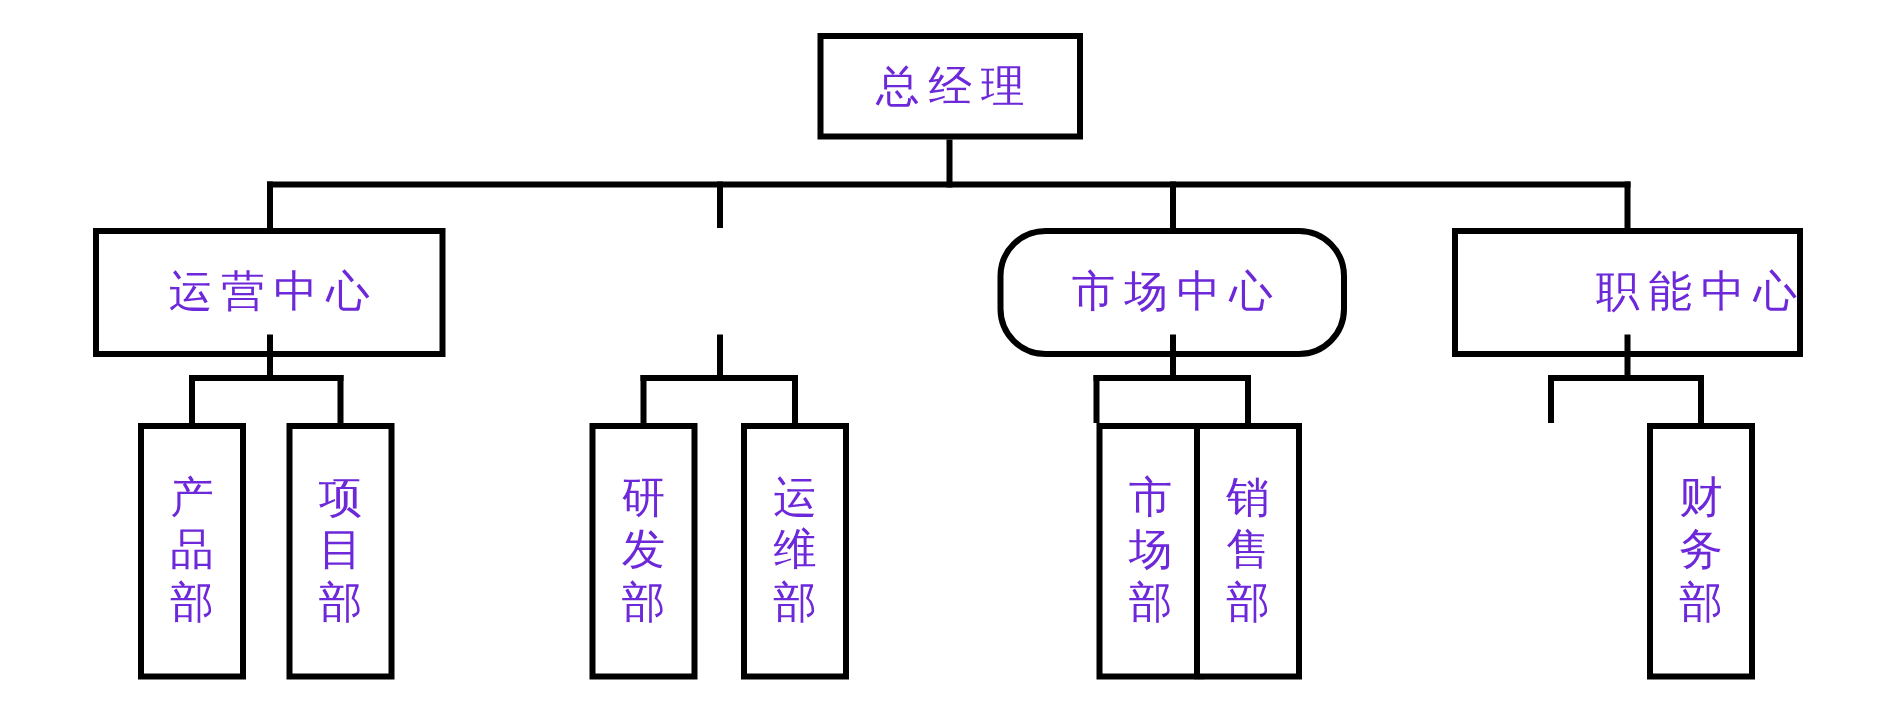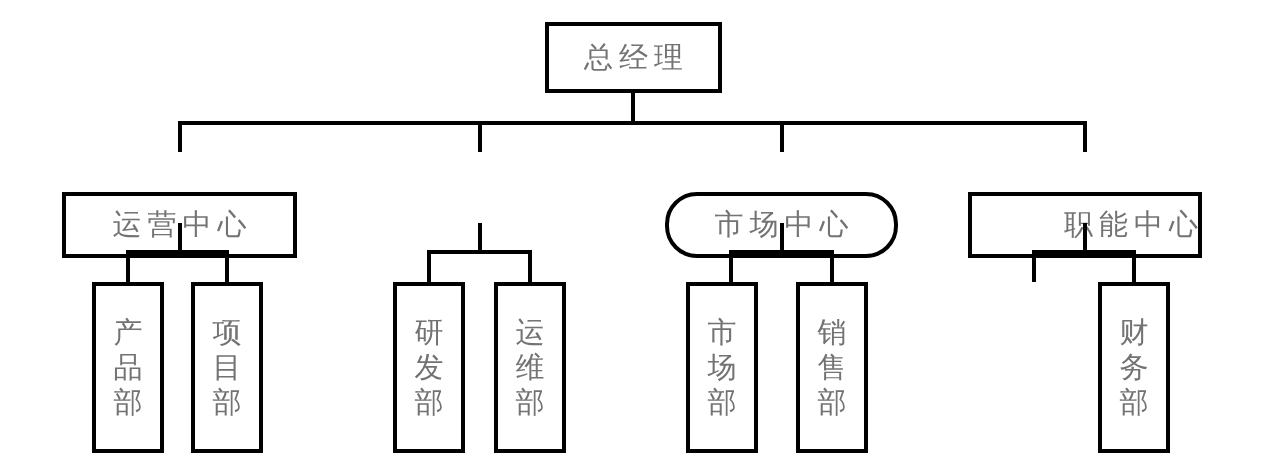--- a/index.html
+++ b/index.html
@@ -1,21 +1,21 @@
 <!DOCTYPE html>
 <html><head>
 <meta charset="utf-8">
 <style>
   html, body { margin: 0; padding: 0; background: #ffffff; }
   .canvas {
     position: relative;
     width: 1266px;
     height: 471px;
     background: #ffffff;
-    color: #737373;
+    color: #6d28d9;
     font-family: "Liberation Serif", serif;
     overflow: hidden;
   }
   .box {
     position: absolute;
     box-sizing: border-box;
     border: 4px solid #000000;
     background: #ffffff;
     display: flex;
     align-items: center;
@@ -34,32 +34,32 @@
     word-break: break-all;
     text-align: center;
   }
   .line {
     position: absolute;
     background: #000000;
   }
   
   .n-root { left: 545px; top: 22px; width: 177px; height: 71px; }
   
-  .lvl2 { top: 152px; height: 66px; margin-top: 40px; }
+  .lvl2 { top: 152px; height: 86px; }
   .n-g0 { left: 62px;  width: 235px; }
   .n-g1 { left: 363px; width: 234px; }
   .n-g2 { left: 665px; width: 233px; border-radius: 32px; }
   .n-g3 { left: 968px; width: 234px; justify-content: flex-end; }
   
   .lvl3 { top: 282px; height: 171px; width: 72px; }
   .n-c00 { left: 92px; }
   .n-c01 { left: 191px; }
   .n-c10 { left: 393px; }
   .n-c11 { left: 494px; }
-  .n-c20 { left: 686px; }
+  .n-c20 { left: 731px; }
   .n-c21 { left: 796px; }
   .n-c30 { left: 998px; }
   .n-c31 { left: 1098px; }
 </style>
 </head>
 <body>
 
 <div class="canvas">
 
   <div class="box n-root">

